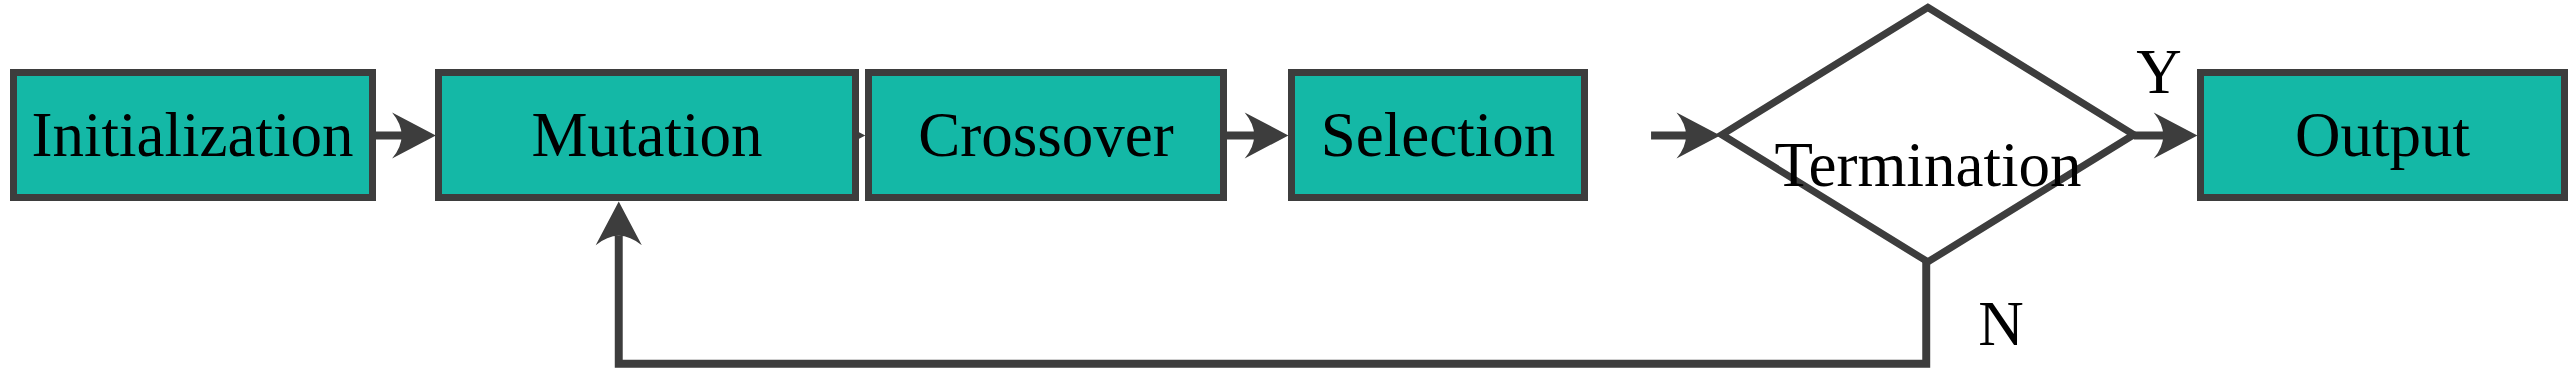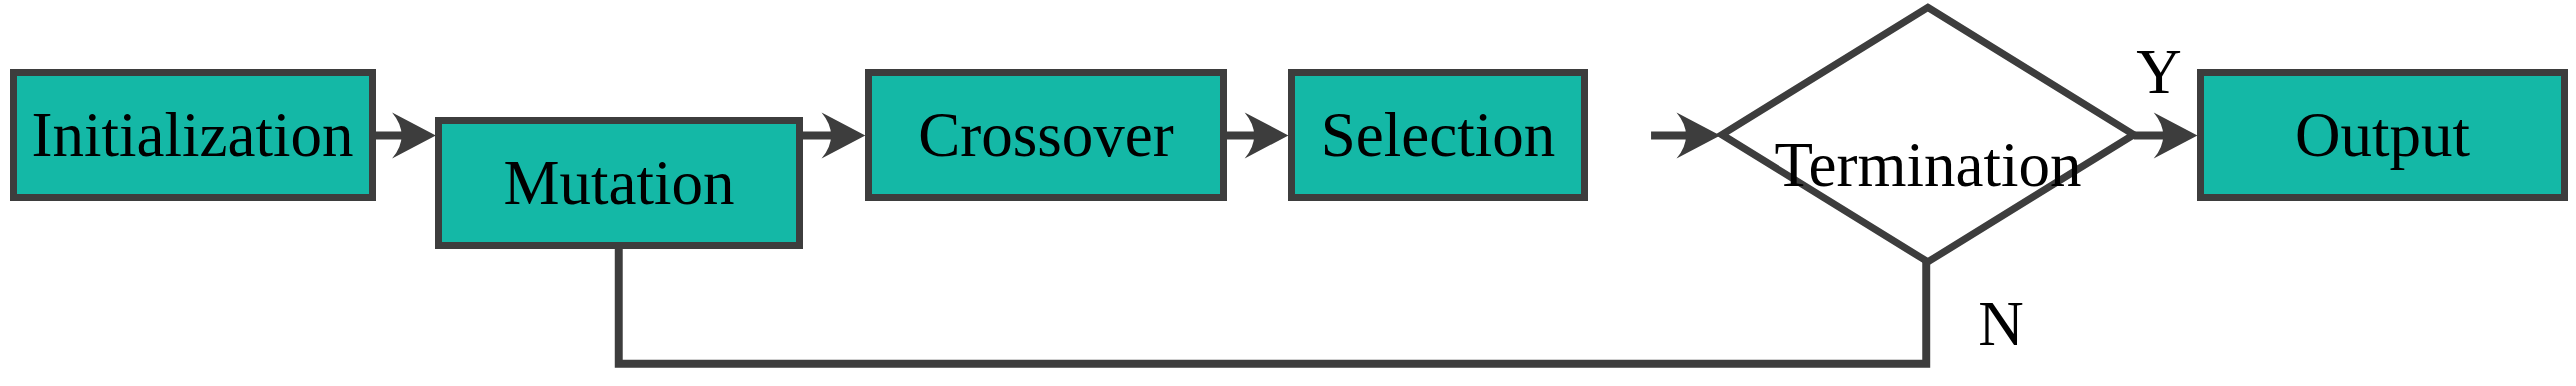--- a/index.html
+++ b/index.html
@@ -41,21 +41,21 @@
   }
   .free-label {
     position: absolute;
     transform: translate(-50%, -50%);
     font-size: 63px;
     color: #000000;
     white-space: nowrap;
     line-height: 1;
   }
   #box-initialization { left: 9.5px;   width: 366px; }
-  #box-mutation       { left: 435px;  width: 368px; margin-top: 48px; }
+  #box-mutation       { left: 435px;  width: 424px; }
   #box-crossover      { left: 865px; width: 362px; }
   #box-selection      { left: 1288px; width: 300px; }
   #box-output         { left: 2197px; width: 371px; text-align: center; }
   #label-termination  { left: 1928px; top: 135px; margin-top: 30px; }
   #label-yes          { left: 2159px; top: 72px;  }
   #label-no           { left: 2001px; top: 324px; }
 </style>
 </head>
 <body>
 

